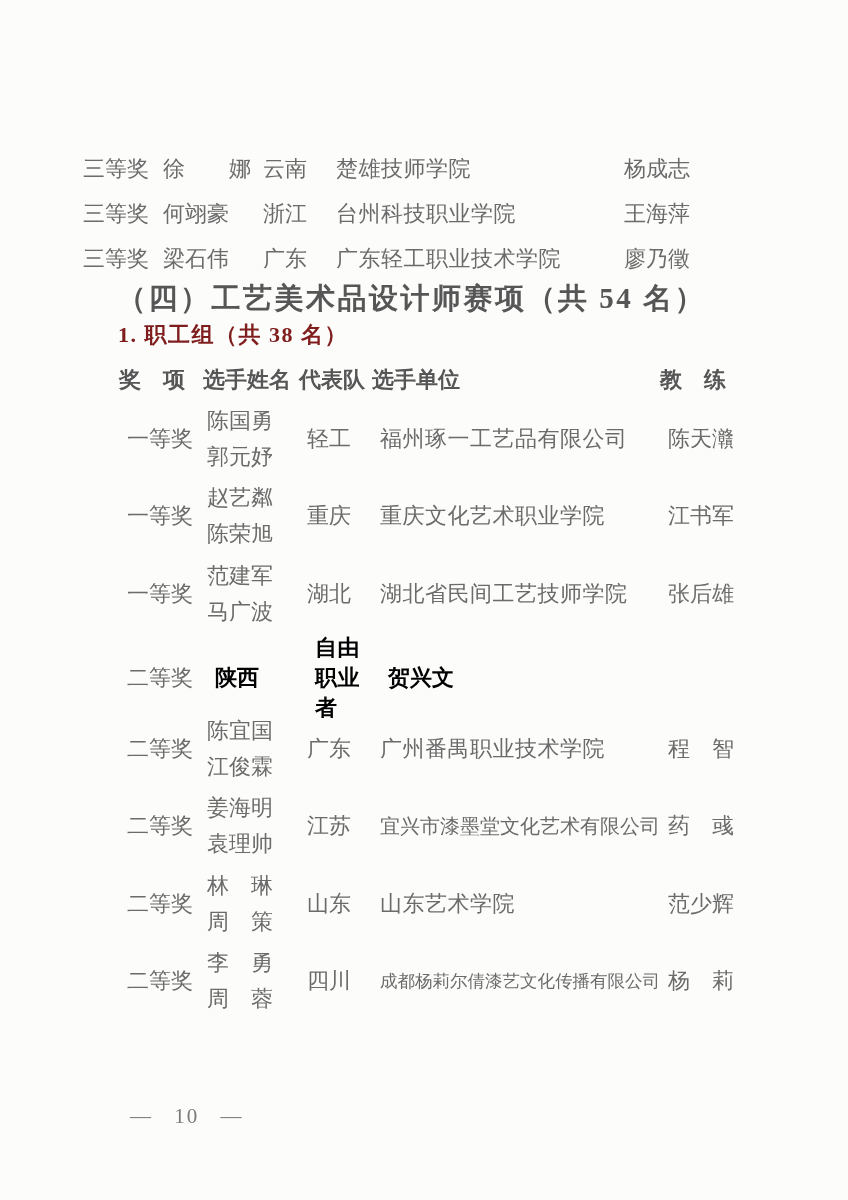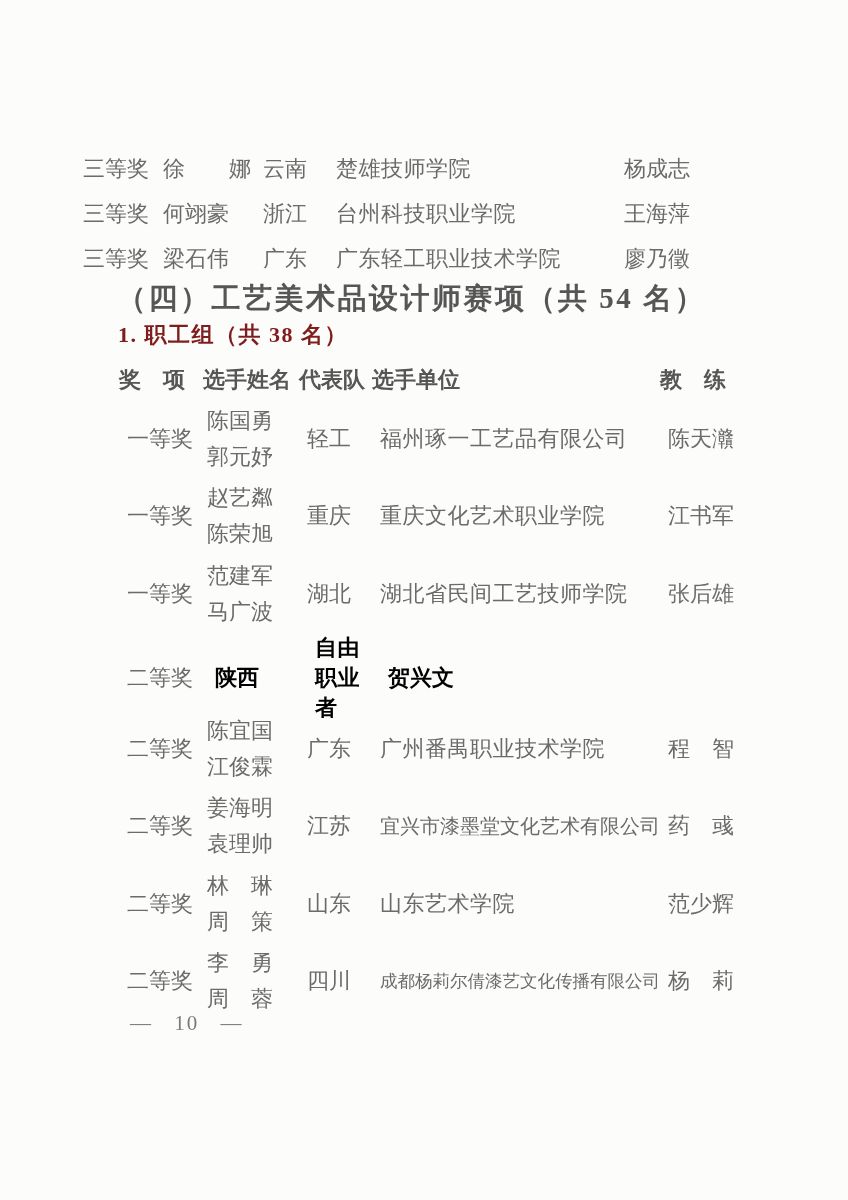--- a/index.html
+++ b/index.html
@@ -51,21 +51,21 @@
   }
   .namecell{line-height:36px;}
   .orgcell{letter-spacing:0.5px;}
   .org-long{font-size:20px;letter-spacing:0;}
   .org-xlong{font-size:17.5px;letter-spacing:0;}
   .boldrow .team,.boldrow .orgcell,.boldrow .coach{
     font-weight:bold;color:#000000;padding-left:8px;
   }
   
   .footer{
-    position:absolute;left:130px;top:1011px;
+    position:absolute;left:130px;top:1104px;
     font-size:21px;color:#7a7a7a;
     word-spacing:14px;letter-spacing:2px;
   }
 </style>
 </head>
 <body>
 
 <div class="page">
 
   <div class="toplist">

